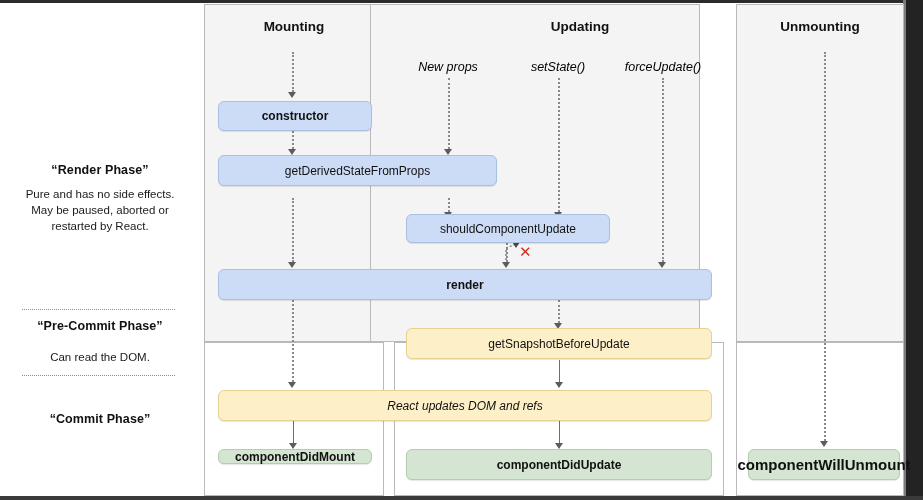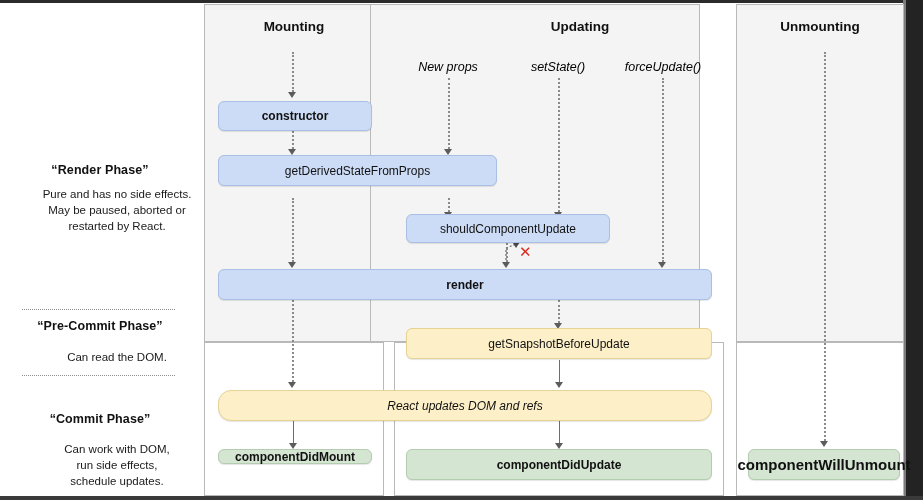--- a/index.html
+++ b/index.html
@@ -17,21 +17,21 @@
   .edge-right-inner{position:absolute;right:17px;top:0;width:3px;height:500px;background:#7c7c7c;}
   .edge-bottom{position:absolute;left:0;bottom:0;width:923px;height:4px;background:#3a3a3a;}
 
   
   .legend{position:absolute;left:0;top:0;width:200px;height:500px;}
   .legend-title{
     position:absolute;left:0;width:200px;text-align:center;
     font-size:12.5px;font-weight:bold;color:#111;letter-spacing:.1px;
   }
   .legend-body{
-    position:absolute;left:25px;width:184px;text-align:center;
+    position:absolute;left:8px;width:184px;text-align:center;
     font-size:11.5px;color:#1a1a1a;line-height:16px;
   }
   .legend-div{
     position:absolute;left:22px;width:153px;height:0;
     border-top:1px dotted #8d8d8d;
   }
 
   
   .col{position:absolute;box-sizing:border-box;border:1px solid #b9b9b9;}
   .col-gray{background:#f4f4f4;}
@@ -94,23 +94,20 @@
 restarted by React.</div>
 
     <div class="legend-div" style="top:309px;"></div>
 
     <div class="legend-title" style="top:319px;">“Pre-Commit Phase”</div>
     <div class="legend-body" style="top:349px;white-space:pre-line;">Can read the DOM.</div>
 
     <div class="legend-div" style="top:375px;"></div>
 
     <div class="legend-title" style="top:412px;">“Commit Phase”</div>
-    <div class="legend-body" style="top:441px;white-space:pre-line;">Can work with DOM,
-run side effects,
-schedule updates.</div>
   </div>
 
   <div class="col col-gray" style="left:204px;top:4px;width:180px;height:338px;">
     <div class="col-head">Mounting</div>
   </div>
   <div class="col col-white" style="left:204px;top:342px;width:180px;height:154px;"></div>
 
   <div class="col col-gray" style="left:370px;top:4px;width:330px;height:338px;padding-left:45px;">
     <div class="col-head">Updating</div>
   </div>
@@ -176,21 +173,21 @@
   <div class="node n-blue bold" style="left:218px;top:101px;width:154px;height:30px;">constructor</div>
 
   <div class="node n-blue" style="left:218px;top:155px;width:279px;height:31px;">getDerivedStateFromProps</div>
 
   <div class="node n-blue" style="left:406px;top:214px;width:204px;height:29px;">shouldComponentUpdate</div>
 
   <div class="node n-blue bold" style="left:218px;top:269px;width:494px;height:31px;">render</div>
 
   <div class="node n-yellow" style="left:406px;top:328px;width:306px;height:31px;">getSnapshotBeforeUpdate</div>
 
-  <div class="node n-yellow ital" style="left:218px;top:390px;width:494px;height:31px;border-radius:13px;">React updates DOM and refs</div>
+  <div class="node n-yellow ital" style="left:218px;top:390px;width:494px;height:31px;">React updates DOM and refs</div>
 
   <div class="node n-green bold" style="left:218px;top:449px;width:154px;height:15px;">componentDidMount</div>
 
   <div class="node n-green bold" style="left:406px;top:449px;width:306px;height:31px;">componentDidUpdate</div>
 
   <div class="node n-green bold" style="left:748px;top:449px;width:152px;height:31px;font-size:15px;">componentWillUnmount</div>
 
 </div>
 
 </body></html>

